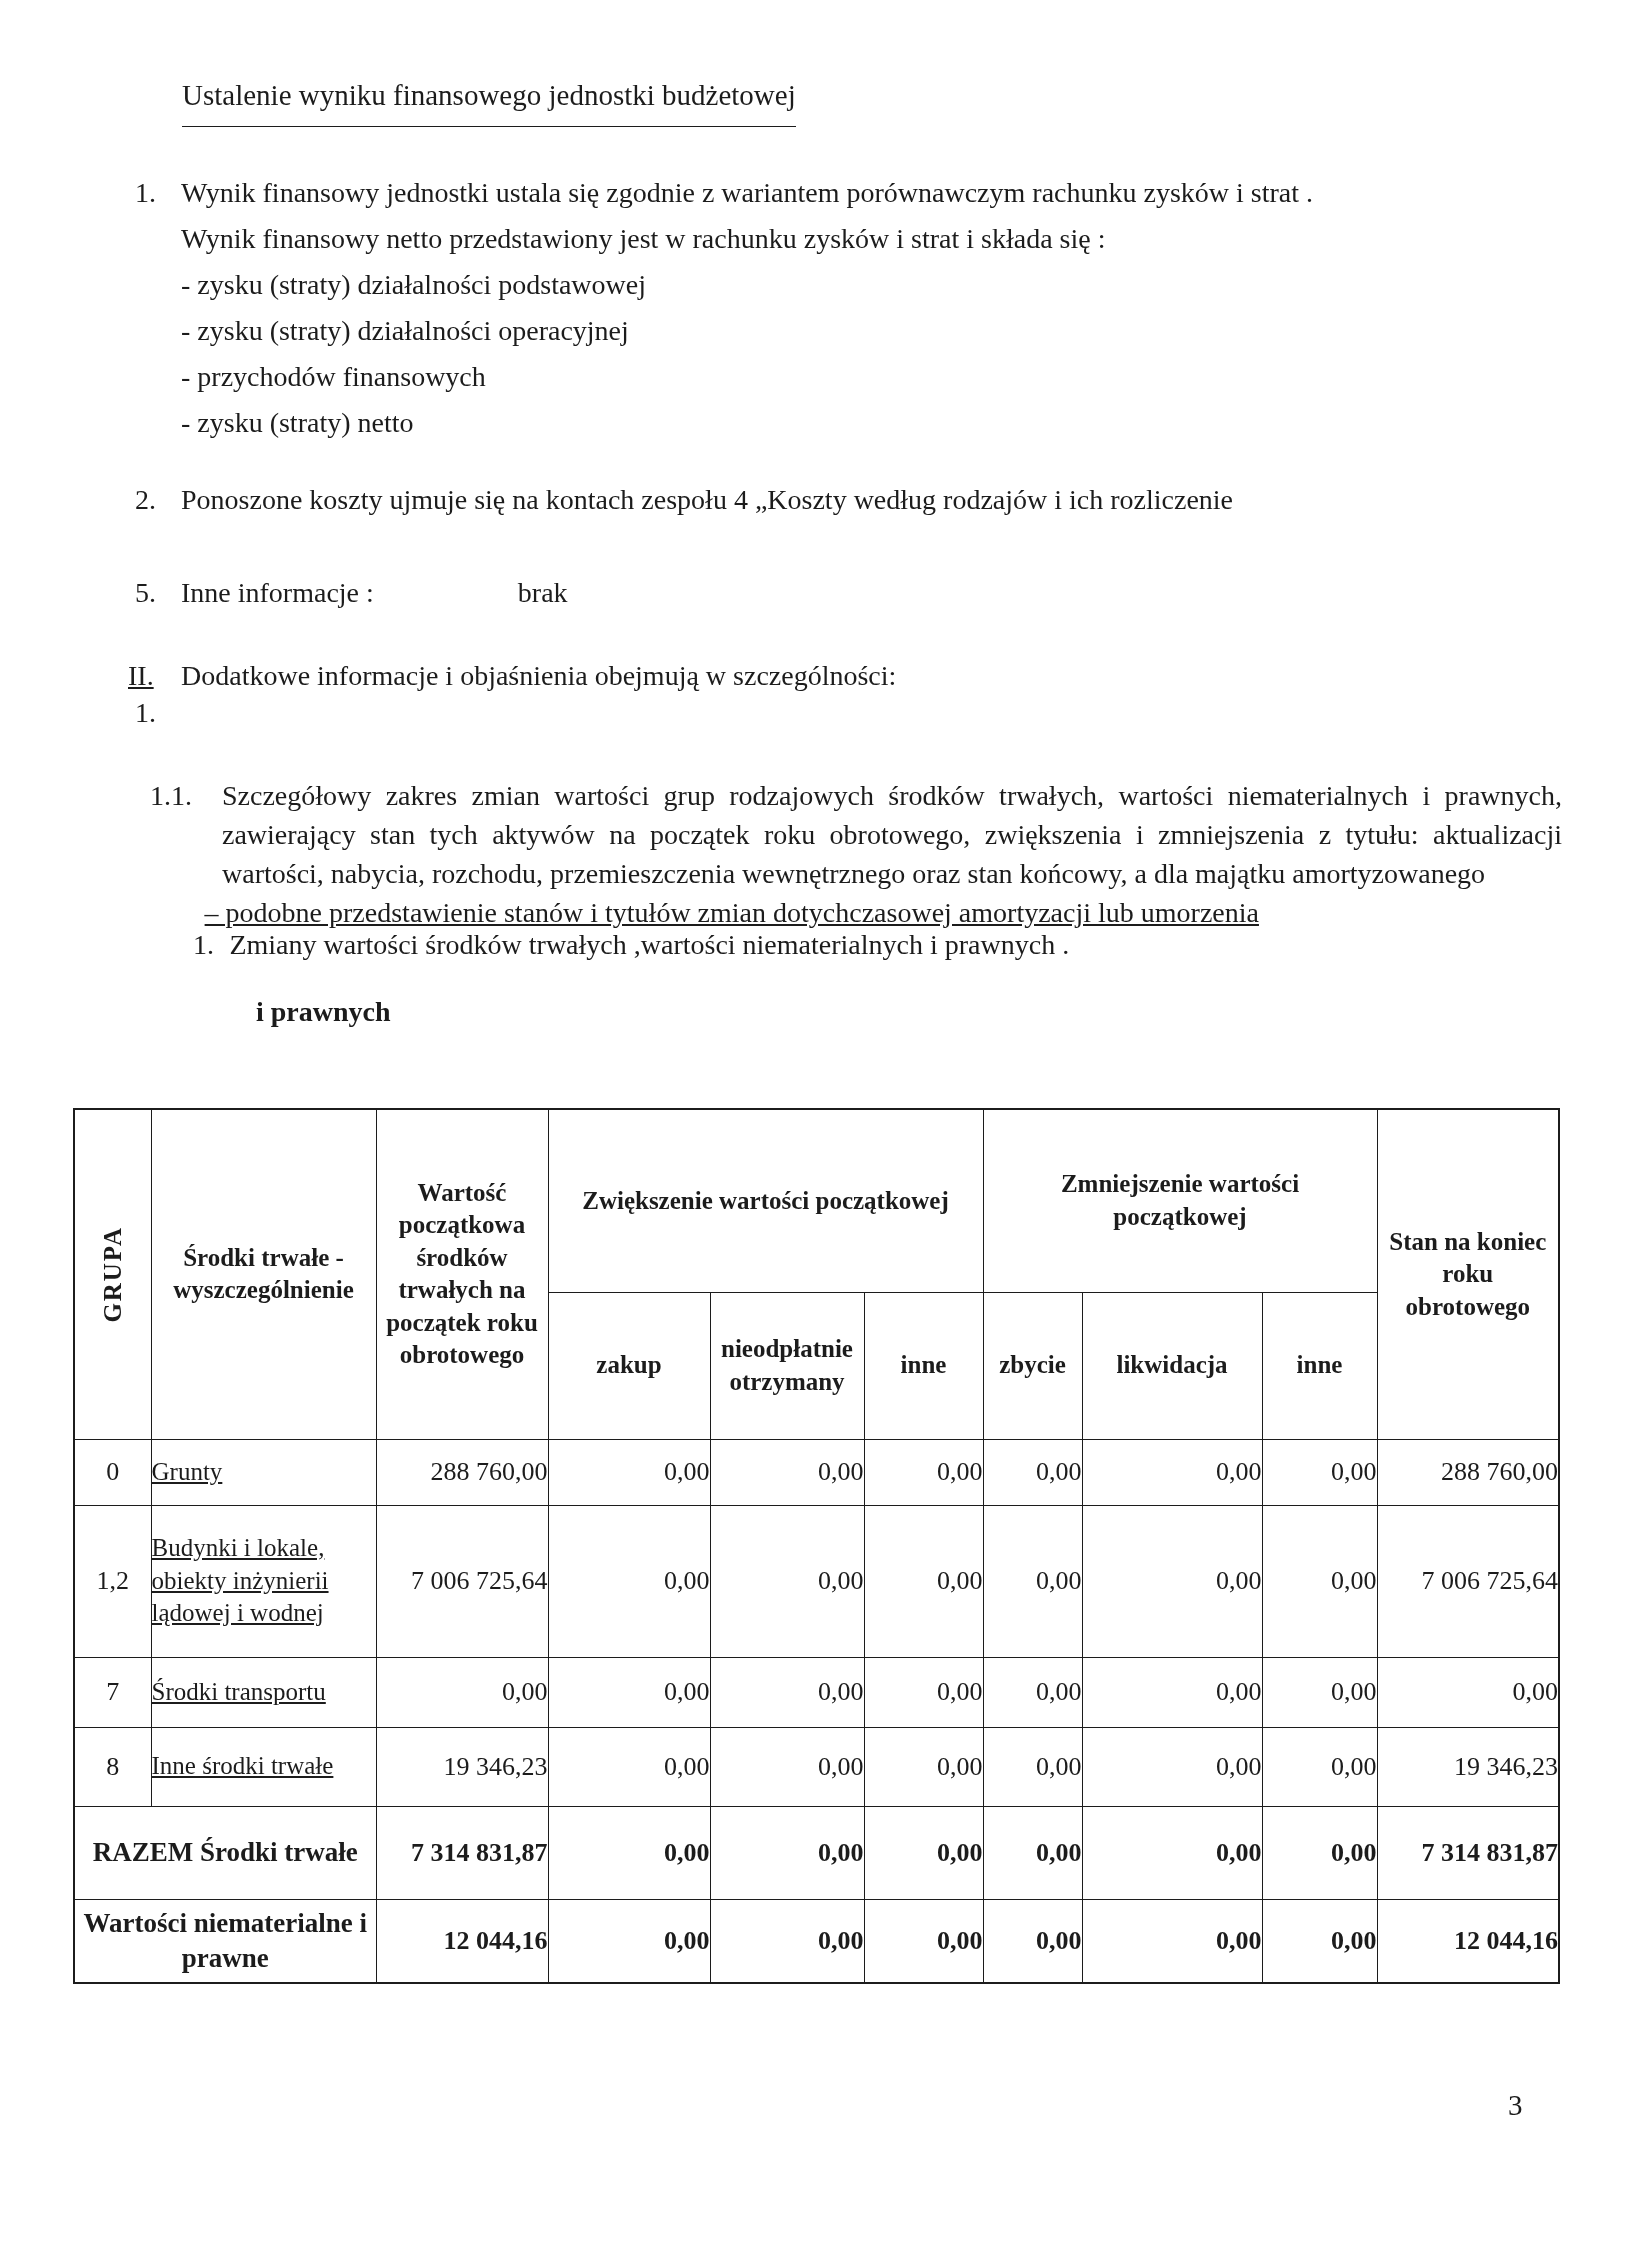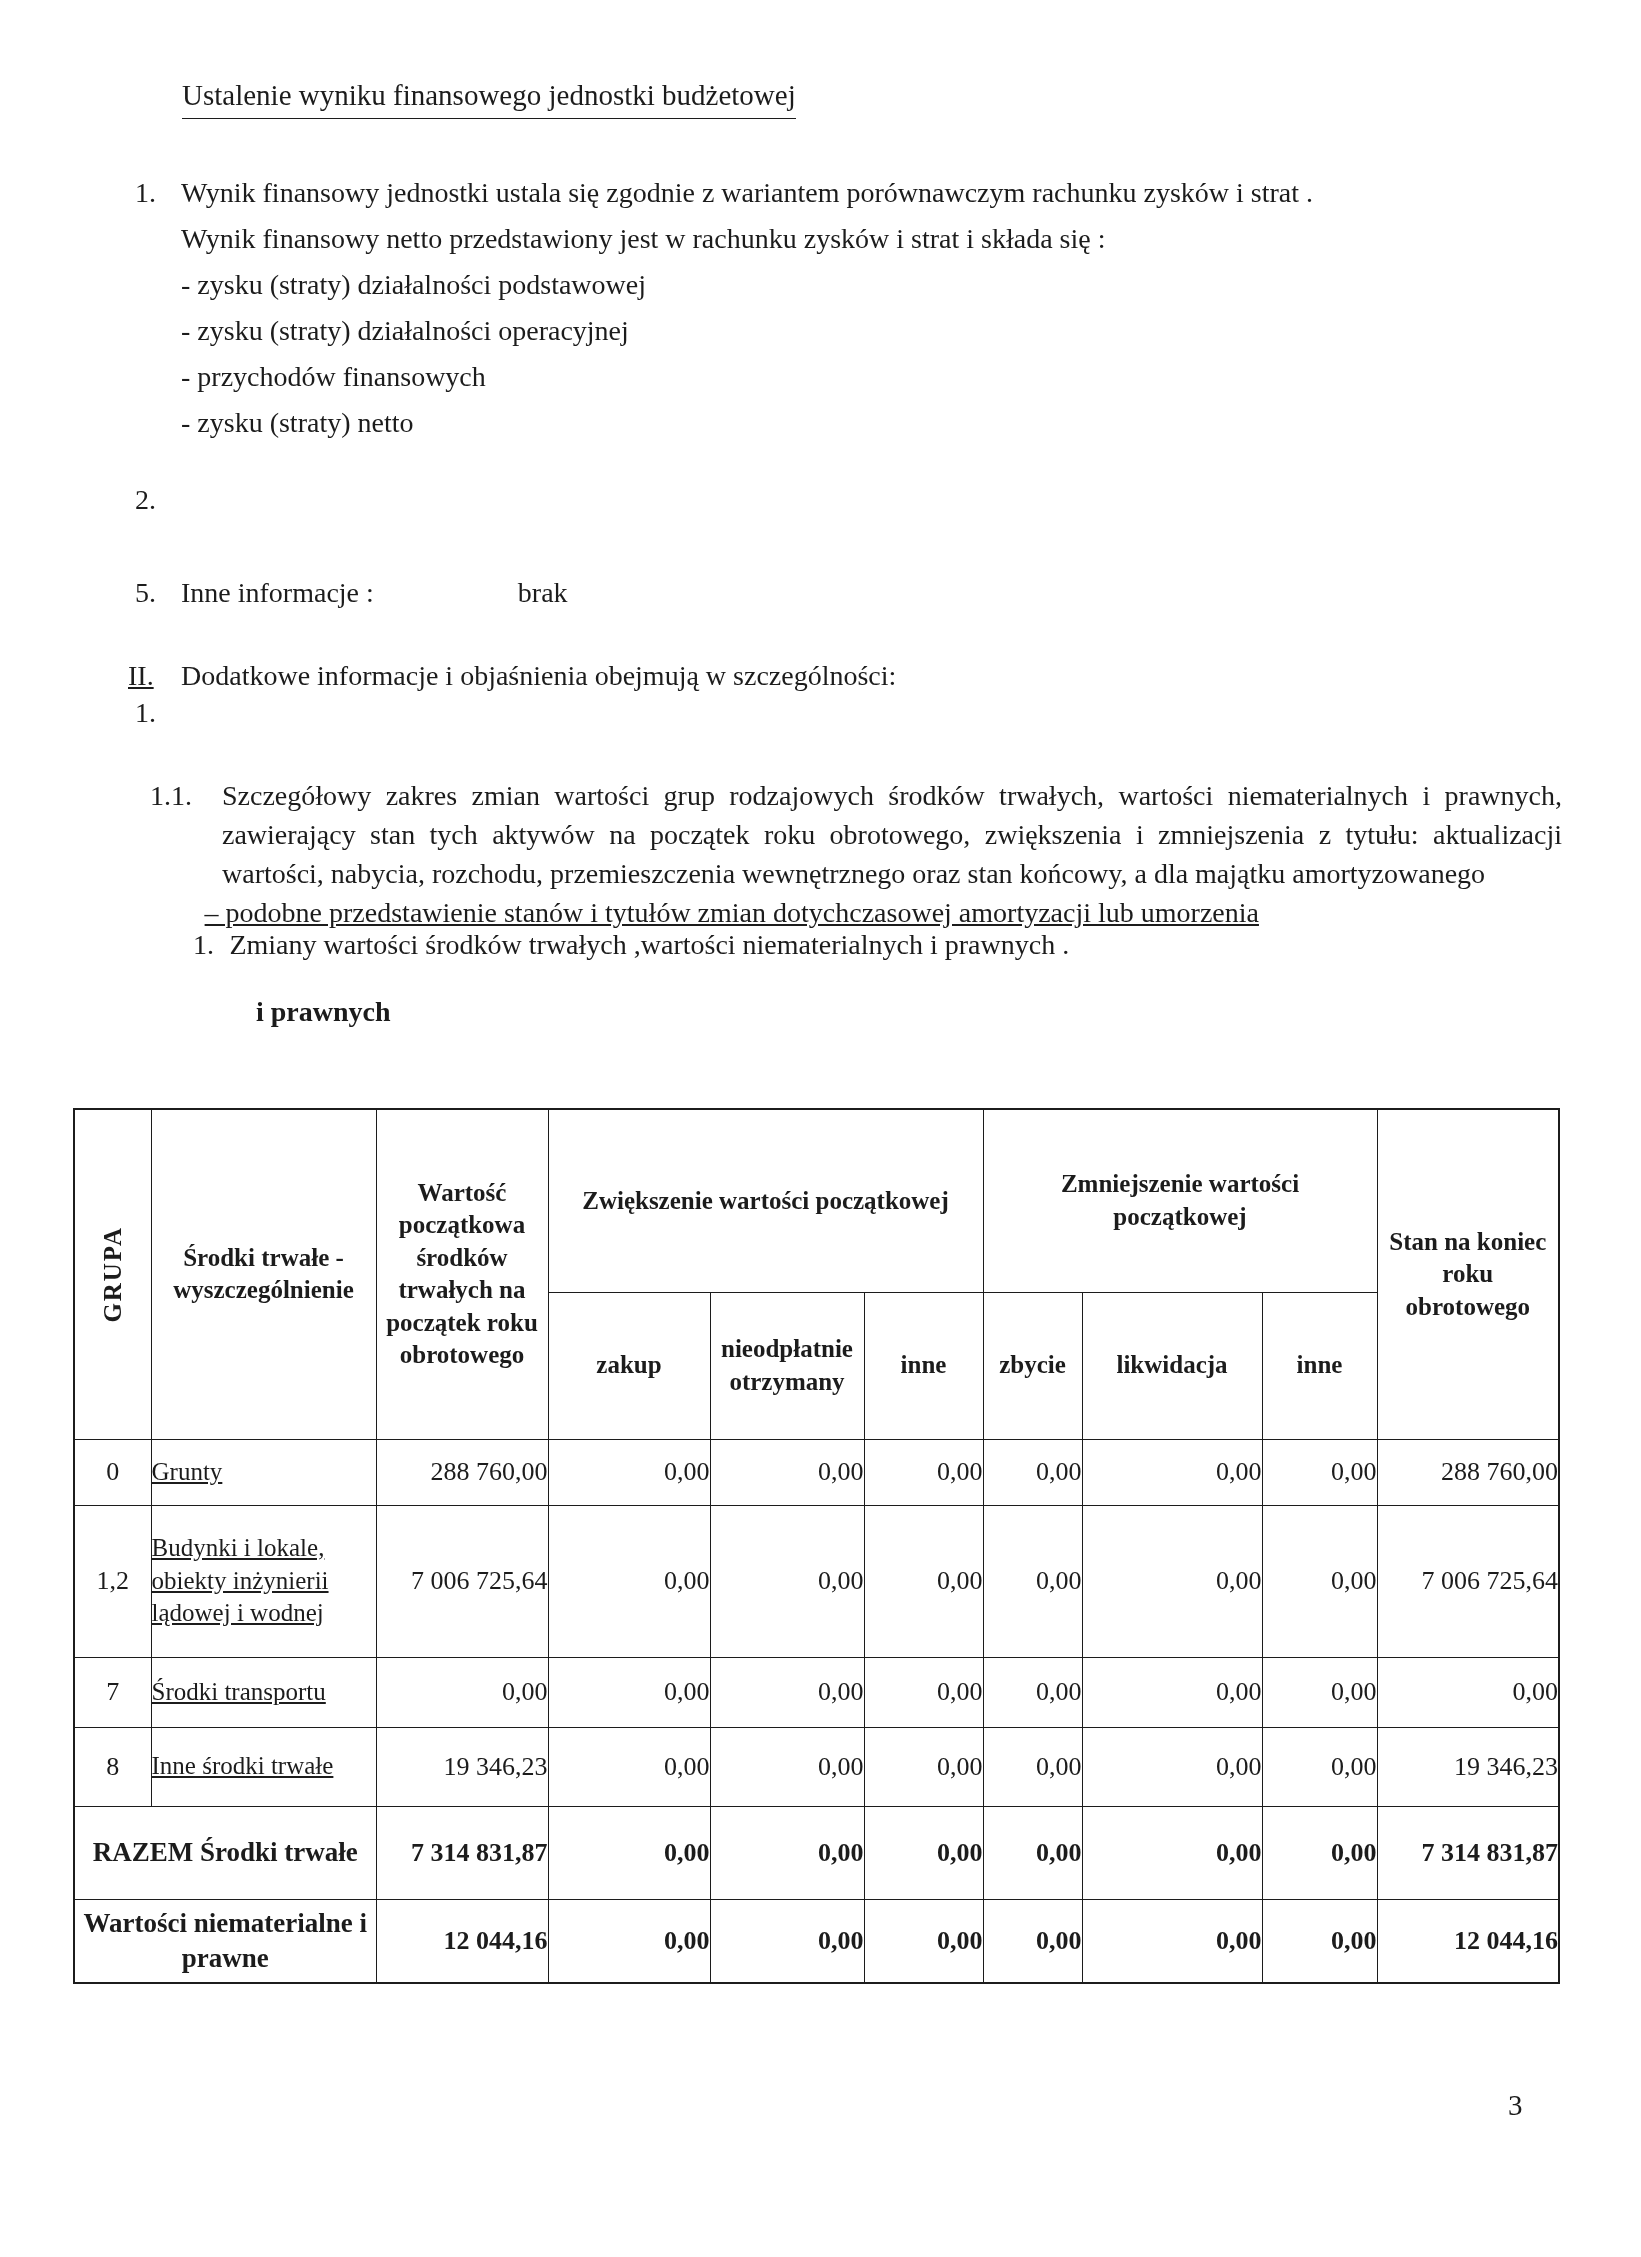--- a/index.html
+++ b/index.html
@@ -9,21 +9,21 @@
     font-family:"Liberation Serif", serif;
     color:#1c1c1c;
     position:relative;
     overflow:hidden;
   }
   .abs{position:absolute;}
   .doc-title{
     left:182px;top:79px;
     font-size:29px;
     border-bottom:1.9px solid #1c1c1c;
-    padding-bottom:6px;
+    padding-bottom:14px;
   }
   .num-item{display:flex;font-size:28px;line-height:46px;}
   .num-item .num{flex:0 0 46px;}
   .num-item .num-wide{flex:0 0 53px;text-decoration:underline;}
   .item1{left:135px;top:170px;width:1448px;}
   .item2{left:135px;top:477px;width:1468px;}
   .item5{left:135px;top:570px;}
   .item5 .val{margin-left:137px;}
   .sec2{left:128px;top:653px;width:1468px;}
   .sub-one{left:135px;top:693px;font-size:28px;line-height:39px;}
@@ -87,20 +87,21 @@
     <div>Wynik finansowy netto przedstawiony jest w rachunku zysków i strat i składa się :</div>
     <div>- zysku (straty) działalności podstawowej</div>
     <div>- zysku (straty) działalności operacyjnej</div>
     <div>- przychodów finansowych</div>
     <div>- zysku (straty) netto</div>
   </div>
 </div>
 
 <div class="abs num-item item2">
   <span class="num">2.</span>
+  <div>Ponoszone koszty ujmuje się na kontach zespołu 4 „Koszty według rodzajów i ich rozliczenie</div>
 </div>
 
 <div class="abs num-item item5">
   <span class="num">5.</span>
   <div>
     <span>Inne informacje :</span>
     <span class="val">brak</span>
   </div>
 </div>
 

